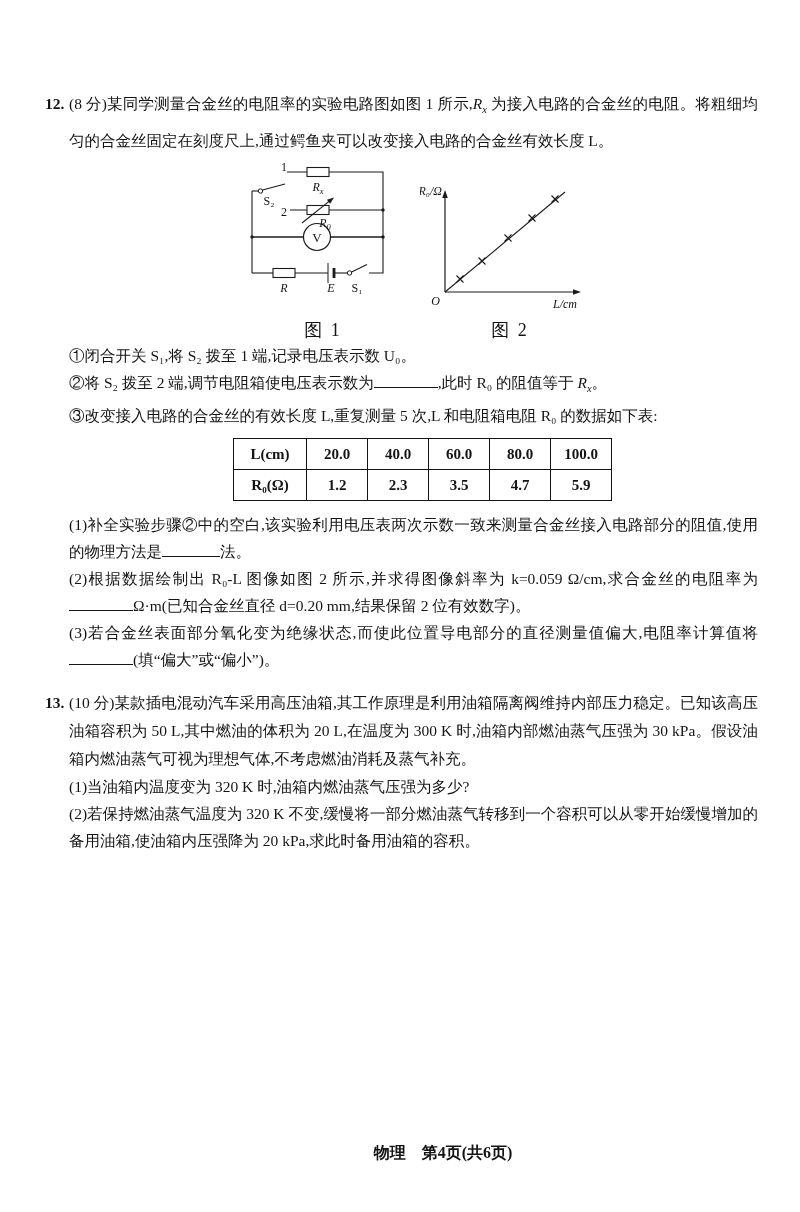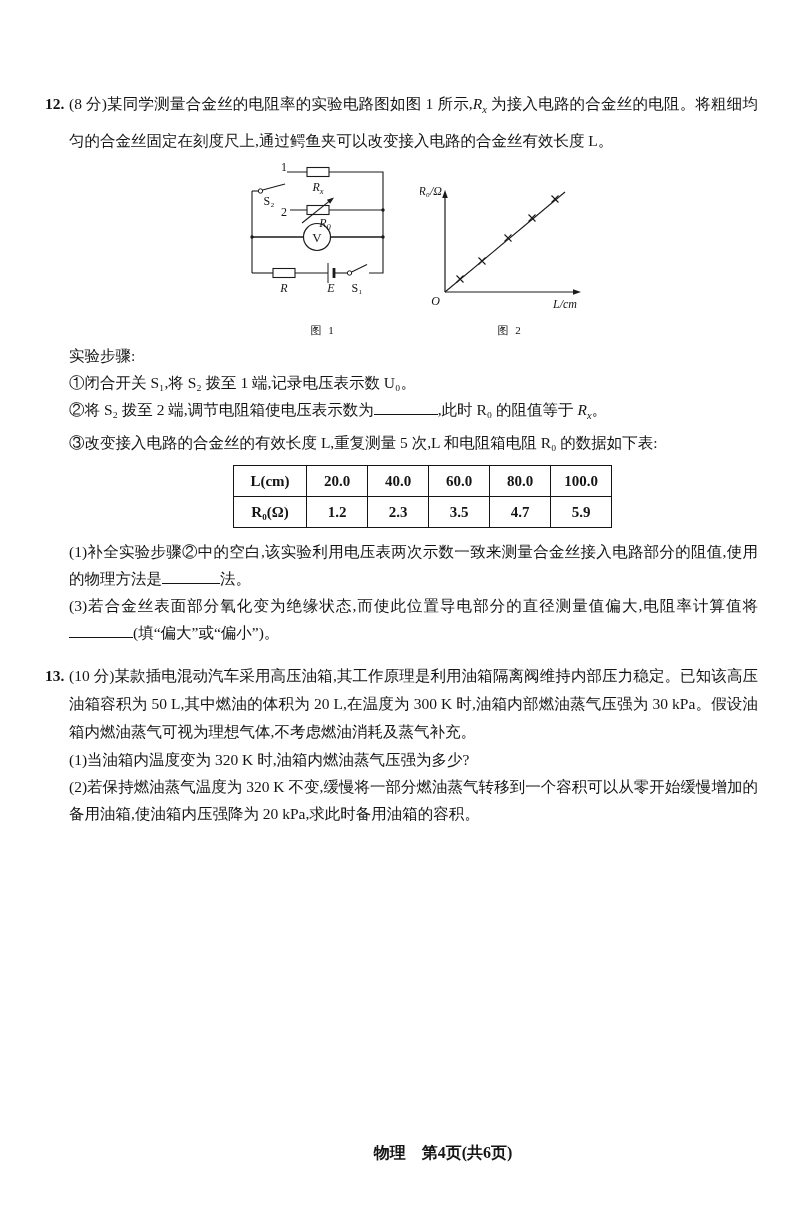--- a/index.html
+++ b/index.html
@@ -21,21 +21,21 @@
   p.intro13{line-height:28px;}
   .blank{
     display:inline-block;width:58px;height:13px;
     border-bottom:1px solid #141414;
     vertical-align:baseline;
   }
   .blank.w64{width:64px;}
   
   .figures{display:flex;align-items:flex-end;margin:6px 0 2px 164px;gap:7px;}
   figure{margin:0;padding:0;}
-  .figcap{text-align:center;font-size:11px;line-height:20px;margin-top:2px;letter-spacing:2px;}
+  .figcap{text-align:center;font-size:18px;line-height:20px;margin-top:2px;letter-spacing:2px;}
   svg text{font-family:"Liberation Serif","DejaVu Serif",serif;fill:#141414;}
   .it{font-style:italic;}
   
   table.datatable{border-collapse:collapse;margin:9px 0 10px 164px;}
   table.datatable td{
     border:1.4px solid #141414;
     height:30px;text-align:center;vertical-align:middle;
     font-size:15px;padding:0 8px;white-space:nowrap;font-weight:bold;
   }
   table.datatable td.c0{width:56px;}
@@ -137,21 +137,20 @@
               <g font-size="12">
                 <text x="22" y="16" text-anchor="end" font-style="italic">R₀/Ω</text>
                 <text x="20" y="126" text-anchor="end" font-style="italic">O</text>
                 <text x="157" y="129" text-anchor="end" font-style="italic">L/cm</text>
               </g>
             </svg>
             <figcaption class="figcap">图 2</figcaption>
           </figure>
         </div>
 
-        <p>实验步骤:</p>
         <p>①闭合开关 S₁,将 S₂ 拨至 1 端,记录电压表示数 U₀。</p>
         <p><span>②将 S₂ 拨至 2 端,调节电阻箱使电压表示数为</span><span class="blank w64"></span><span>,此时 R₀ 的阻值等于 </span><span class="it"><span>R</span><sub>x</sub></span><span>。</span></p>
         <p>③改变接入电路的合金丝的有效长度 L,重复测量 5 次,L 和电阻箱电阻 R₀ 的数据如下表:</p>
 
         <table class="datatable">
           <tbody>
             <tr>
               <td class="c0">L(cm)</td>
               <td class="cv">20.0</td>
               <td class="cv">40.0</td>
@@ -164,20 +163,21 @@
               <td class="cv">1.2</td>
               <td class="cv">2.3</td>
               <td class="cv">3.5</td>
               <td class="cv">4.7</td>
               <td class="cv">5.9</td>
             </tr>
           </tbody>
         </table>
 
         <p><span>(1)补全实验步骤②中的空白,该实验利用电压表两次示数一致来测量合金丝接入电路部分的阻值,使用的物理方法是</span><span class="blank"></span><span>法。</span></p>
+        <p><span>(2)根据数据绘制出 R₀-L 图像如图 2 所示,并求得图像斜率为 k=0.059 Ω/cm,求合金丝的电阻率为</span><span class="blank w64"></span><span>Ω·m(已知合金丝直径 d=0.20 mm,结果保留 2 位有效数字)。</span></p>
         <p><span>(3)若合金丝表面部分氧化变为绝缘状态,而使此位置导电部分的直径测量值偏大,电阻率计算值将</span><span class="blank w64"></span><span>(填“偏大”或“偏小”)。</span></p>
       </div>
     </section>
 
     <section class="q" style="margin-top:16px;">
       <span class="qnum" style="line-height:28px;">13.</span>
       <div class="qbody">
         <p class="intro13">(10 分)某款插电混动汽车采用高压油箱,其工作原理是利用油箱隔离阀维持内部压力稳定。已知该高压油箱容积为 50 L,其中燃油的体积为 20 L,在温度为 300 K 时,油箱内部燃油蒸气压强为 30 kPa。假设油箱内燃油蒸气可视为理想气体,不考虑燃油消耗及蒸气补充。</p>
         <p>(1)当油箱内温度变为 320 K 时,油箱内燃油蒸气压强为多少?</p>
         <p>(2)若保持燃油蒸气温度为 320 K 不变,缓慢将一部分燃油蒸气转移到一个容积可以从零开始缓慢增加的备用油箱,使油箱内压强降为 20 kPa,求此时备用油箱的容积。</p>

